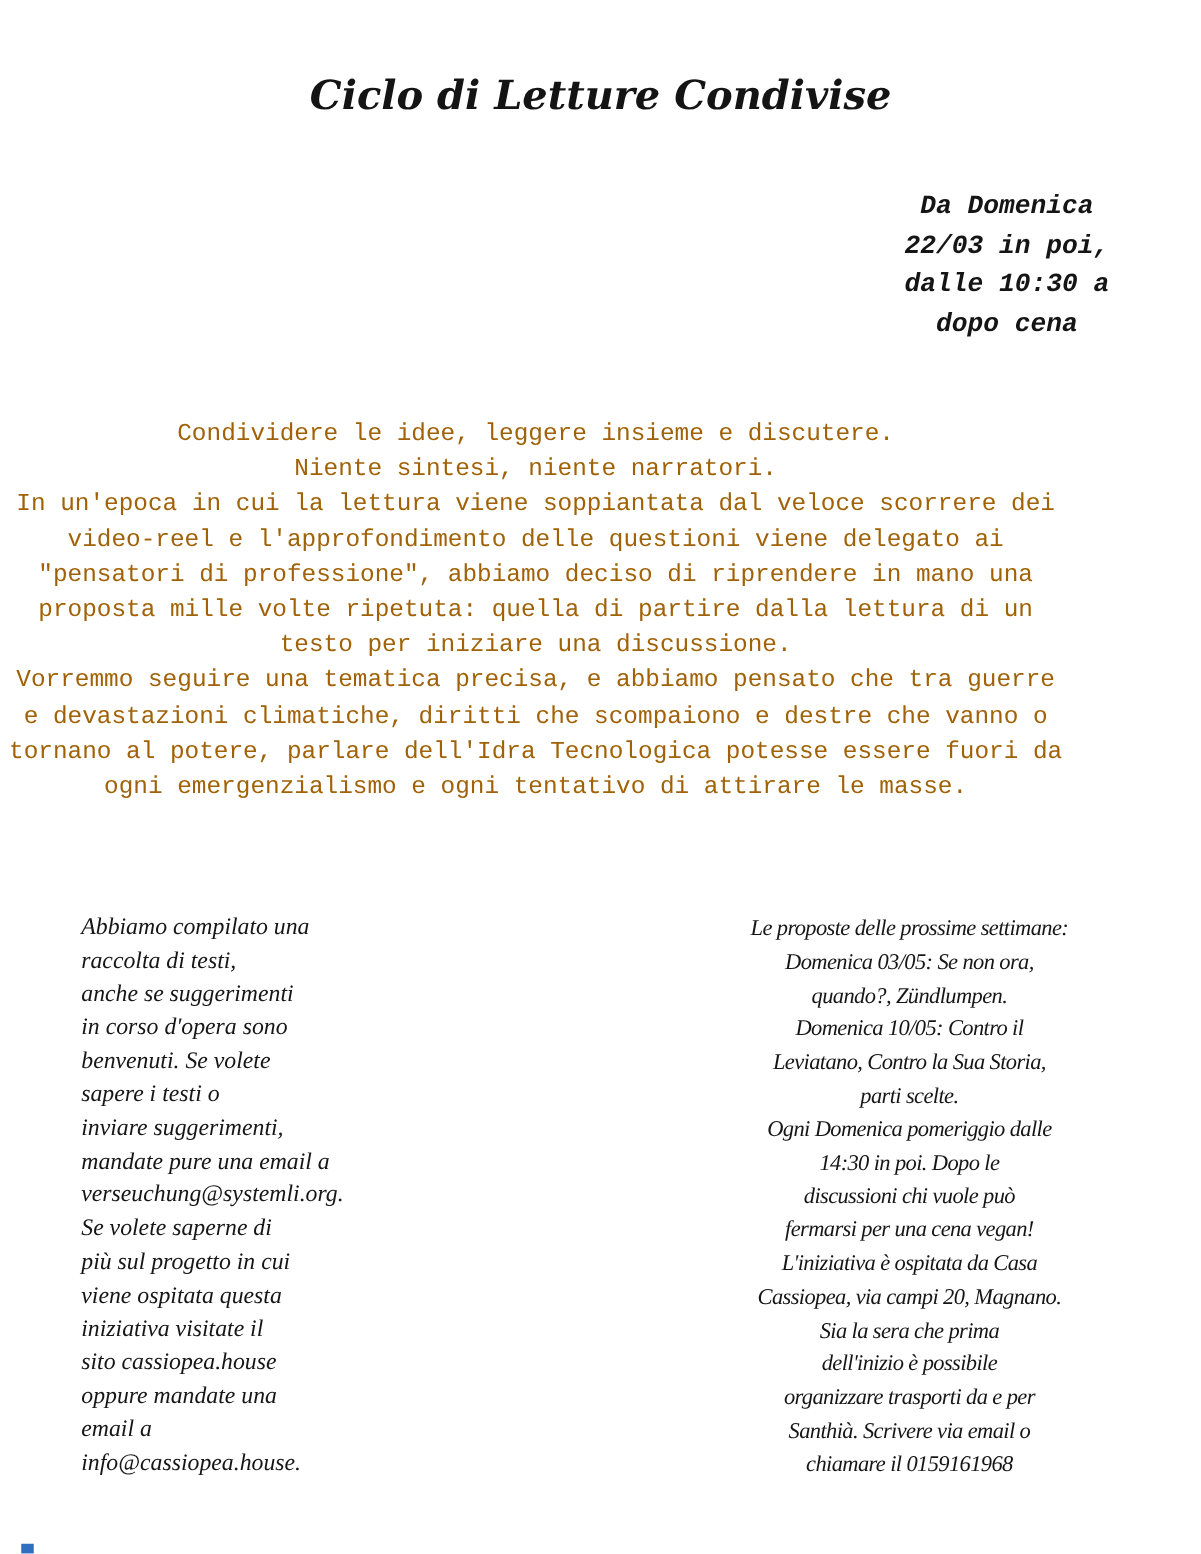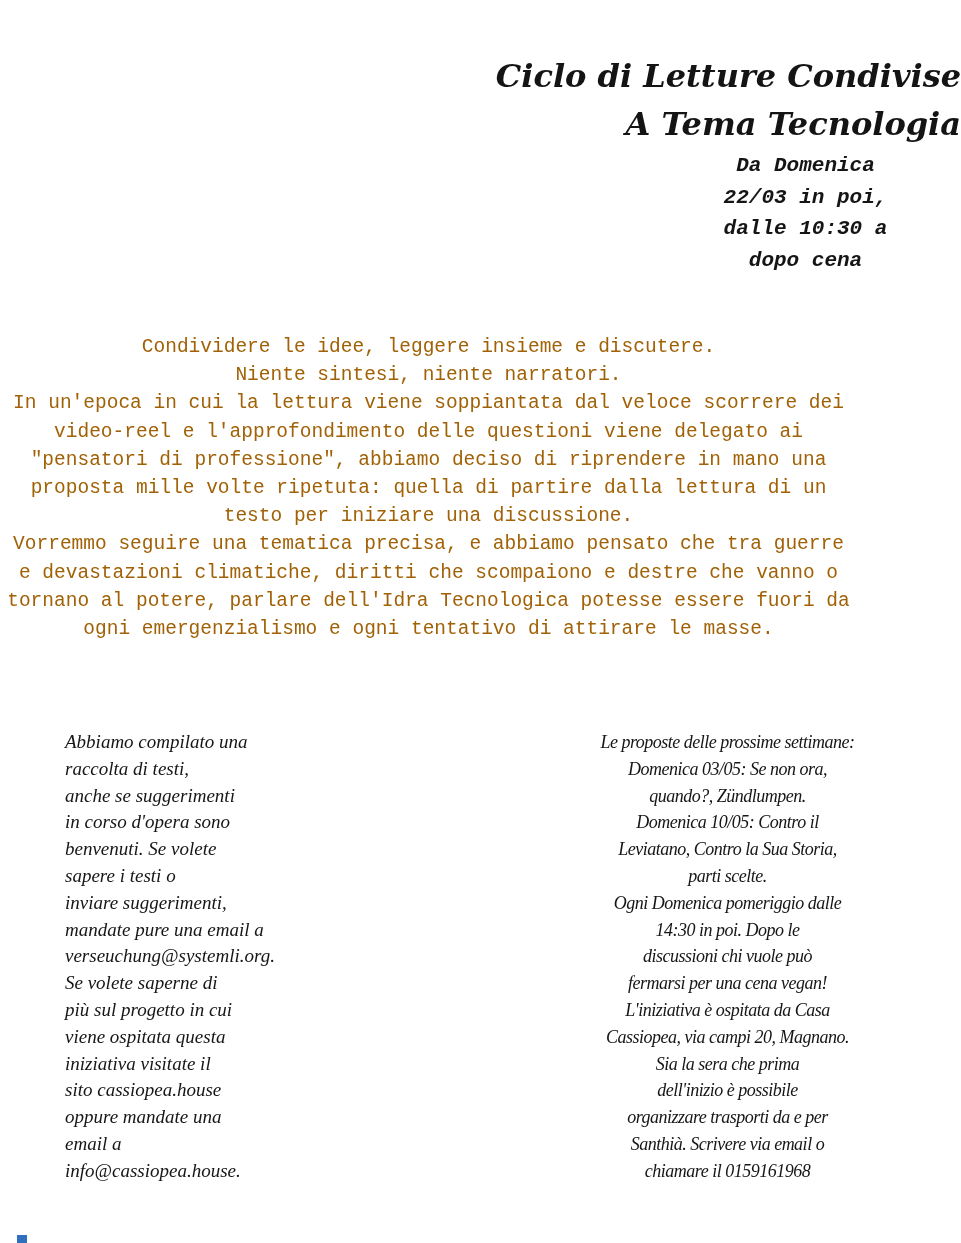--- a/index.html
+++ b/index.html
@@ -14,21 +14,21 @@
     background: #ffffff;
     color: #111111;
     overflow: hidden;
   }
 
   .title-block {
     position: absolute;
     top: 52px;
     left: 0;
     width: 961px;
-    text-align: right;
+    text-align: center;
     font-family: "DejaVu Serif", serif;
     font-style: italic;
     font-weight: bold;
     font-size: 32px;
     line-height: 48px;
     color: #141414;
   }
 
   .corner-note {
     position: absolute;
@@ -90,21 +90,20 @@
     background: #2e6fbf;
   }
 </style>
 </head>
 <body>
 
 <div class="page">
 
   <div class="title-block">
     <div>Ciclo di Letture Condivise</div>
-    <div>A Tema Tecnologia</div>
   </div>
 
 
   <div class="corner-note right">Da Domenica
 22/03 in poi,
 dalle 10:30 a
 dopo cena</div>
 
   <div class="intro">Condividere le idee, leggere insieme e discutere.
 Niente sintesi, niente narratori.

